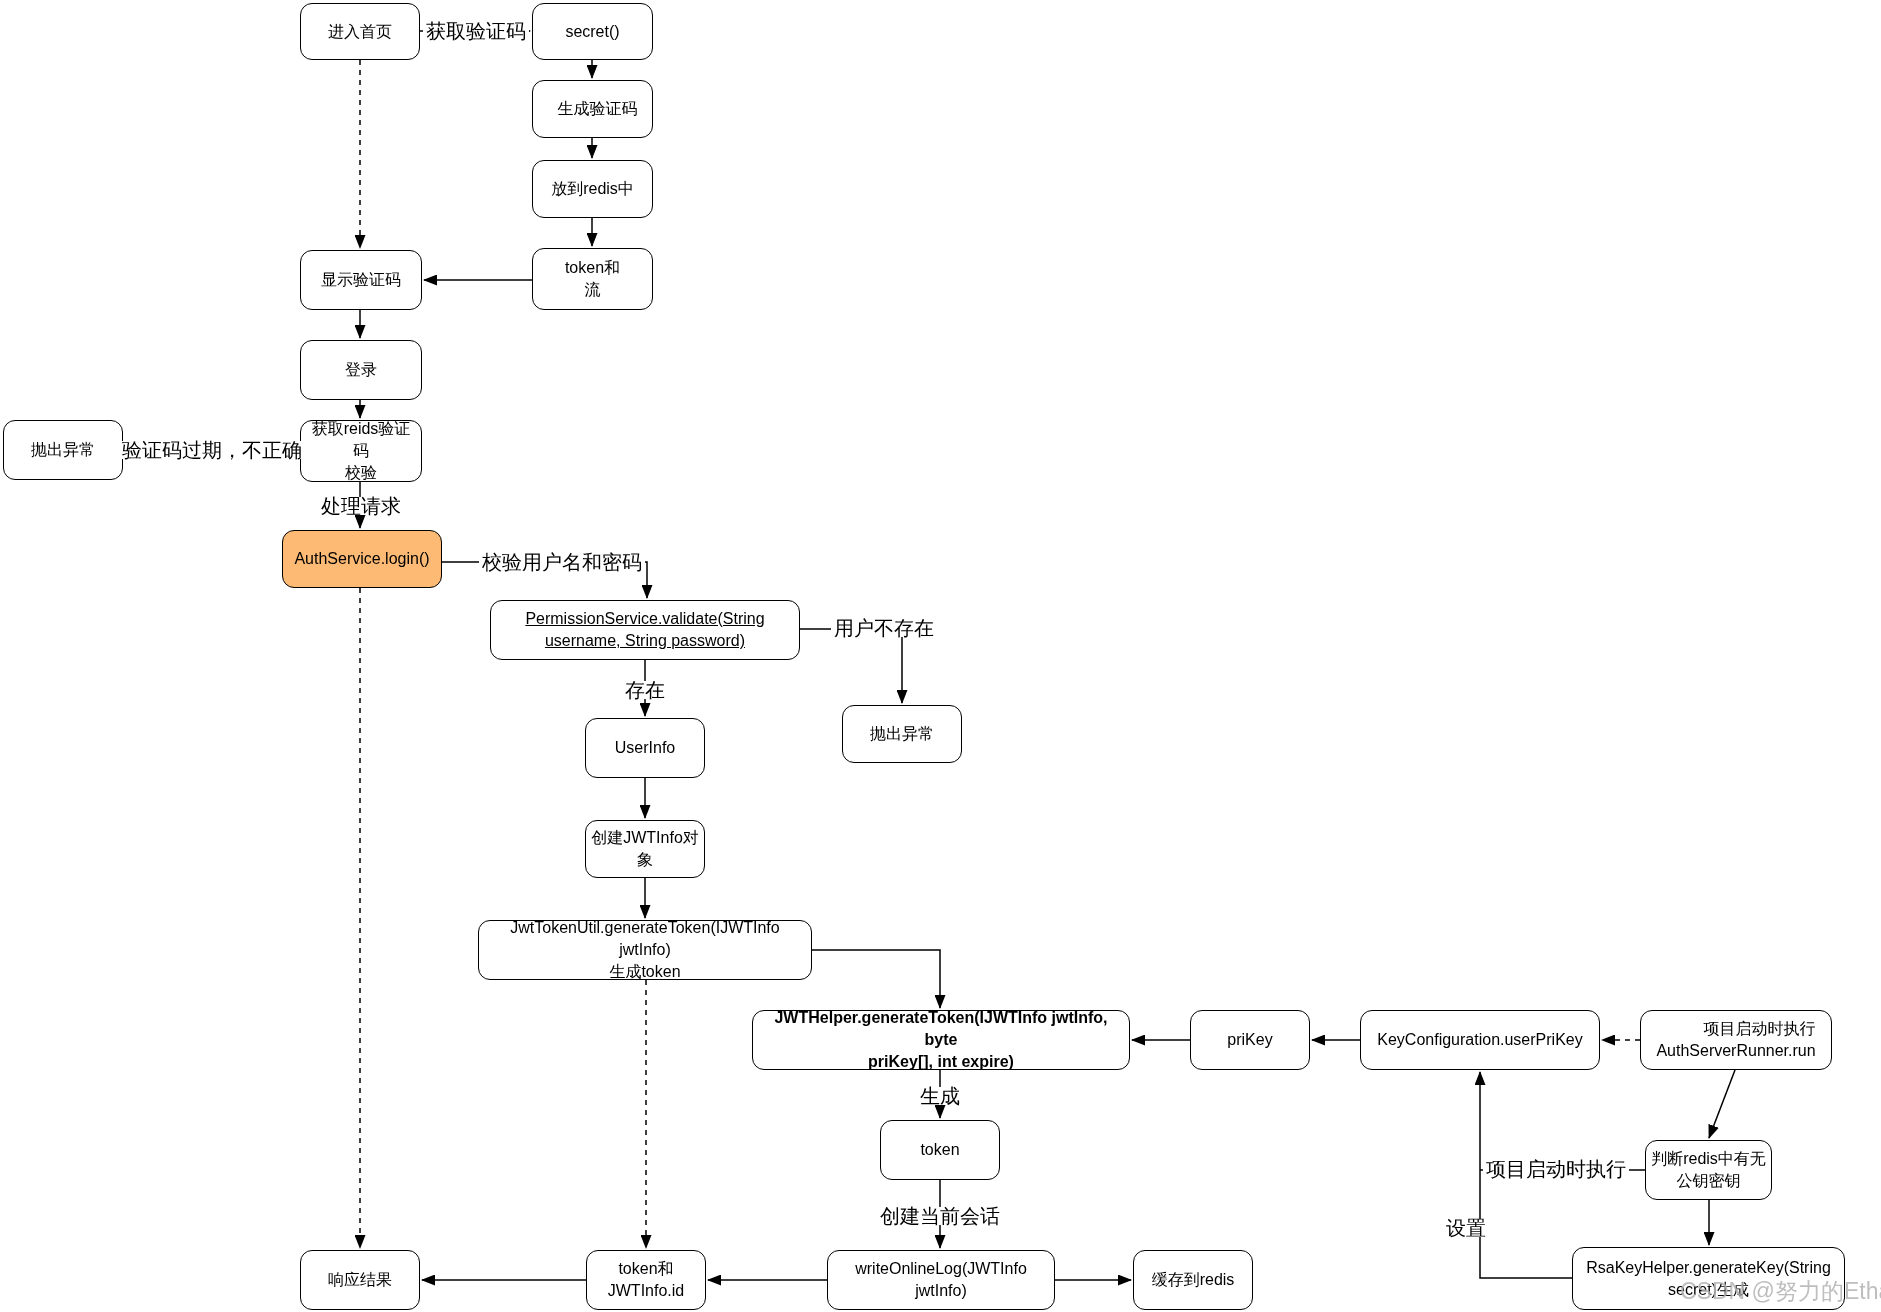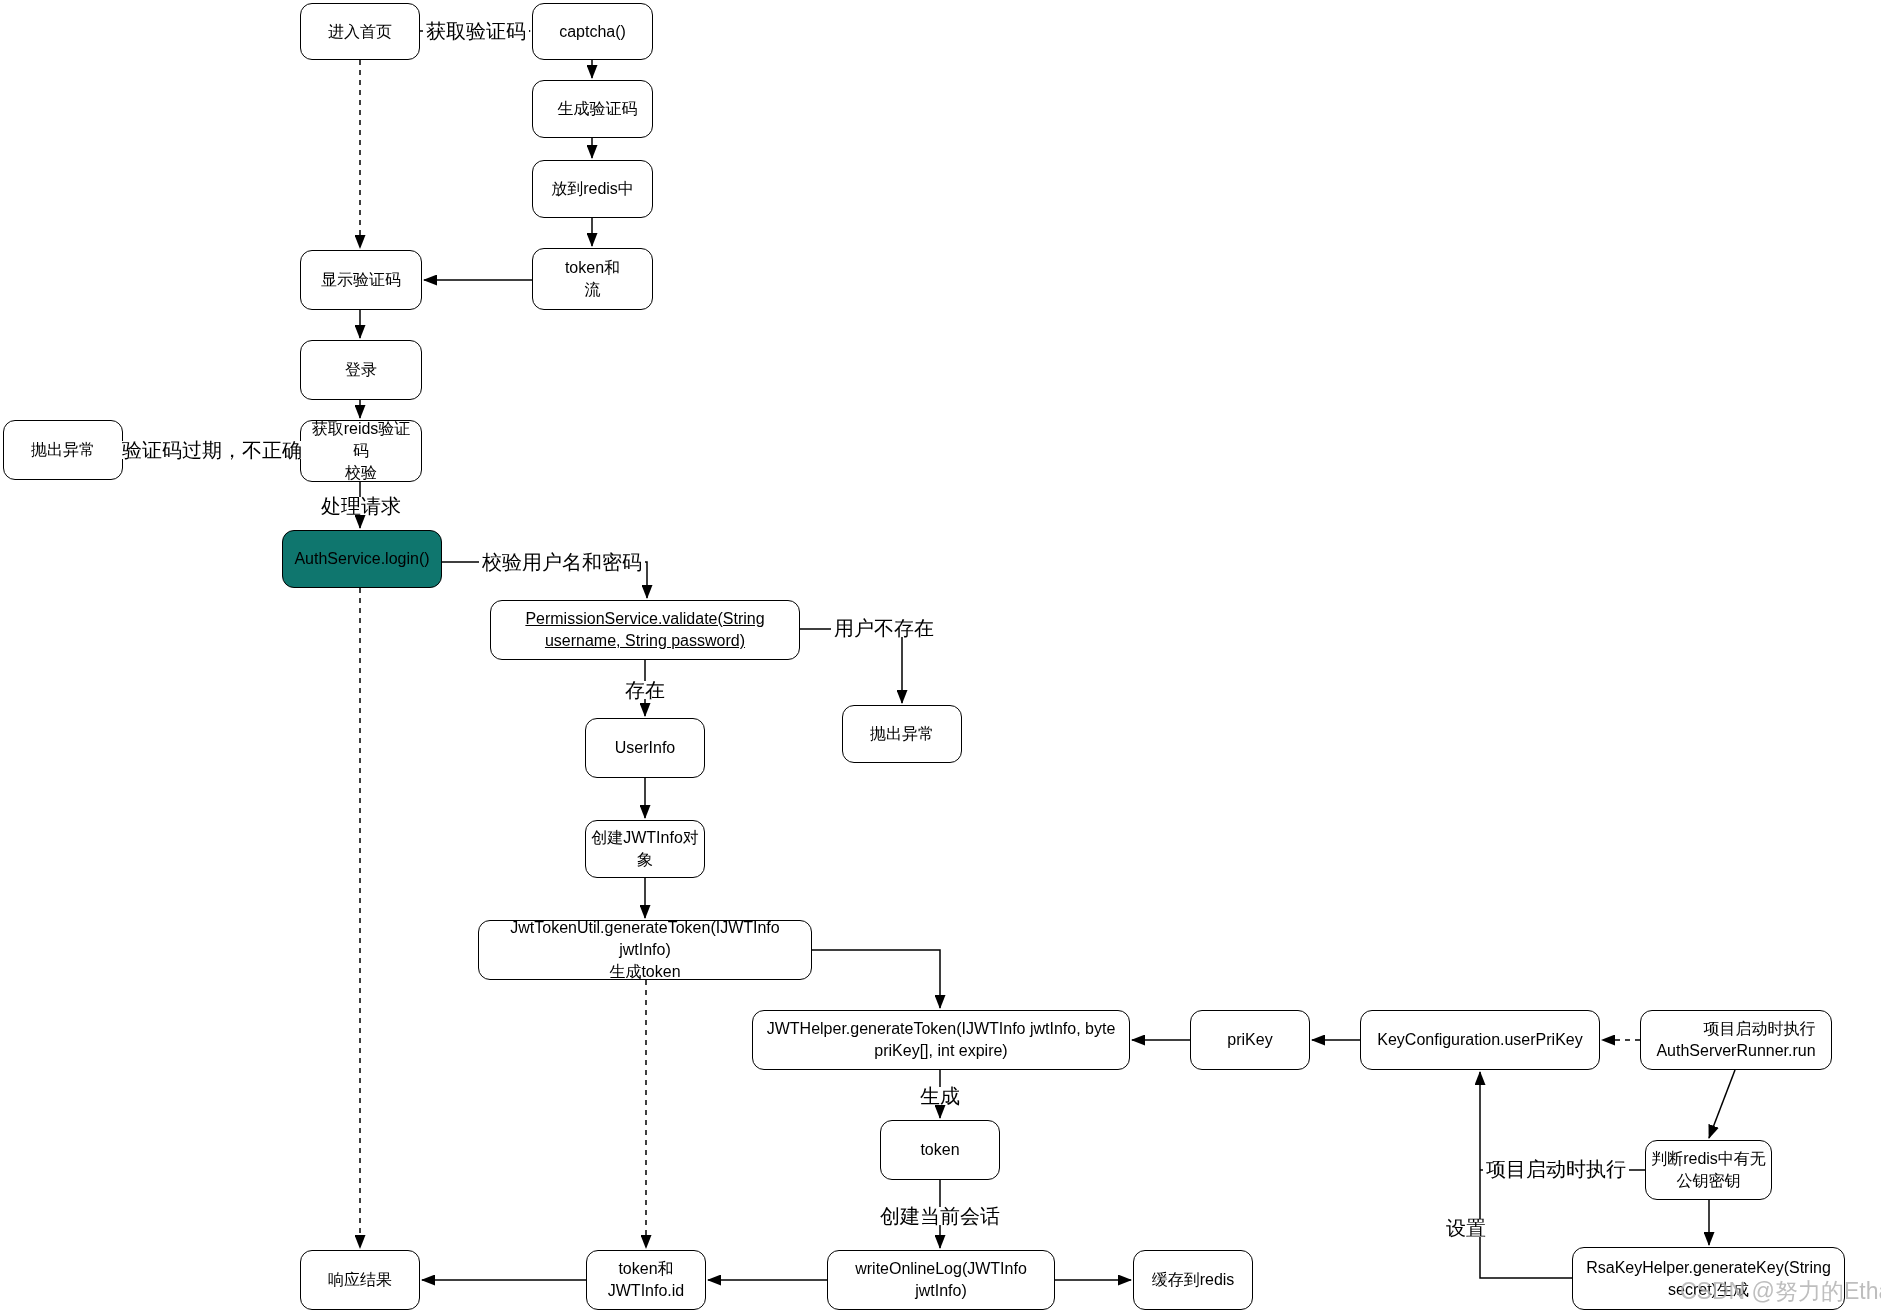--- a/index.html
+++ b/index.html
@@ -87,40 +87,40 @@
       <polyline points="586,1280 422,1280" class="edge" marker-end="url(#arrow)"></polyline>
       <polyline points="646,980 646,1248" class="edge dashed" marker-end="url(#arrow)"></polyline>
       <polyline points="360,588 360,1248" class="edge dashed" marker-end="url(#arrow)"></polyline>
       <polyline points="1735,1070 1709,1138" class="edge" marker-end="url(#arrow)"></polyline>
       <polyline points="1709,1200 1709,1245" class="edge" marker-end="url(#arrow)"></polyline>
       <polyline points="1645,1170 1480,1170" class="edge"></polyline>
       <polyline points="1572,1278 1480,1278 1480,1072" class="edge" marker-end="url(#arrow)"></polyline>
     </svg>
   <div id="nodes">
       <div class="node" style="left: 300px; top: 3px; width: 120px; height: 57px; background: rgb(255, 255, 255); color: rgb(0, 0, 0);">进入首页</div>
-      <div class="node" style="left: 532px; top: 3px; width: 121px; height: 57px; background: rgb(255, 255, 255); color: rgb(0, 0, 0);">captcha()</div>
+      <div class="node" style="left: 532px; top: 3px; width: 121px; height: 57px; background: rgb(255, 255, 255); color: rgb(0, 0, 0);">secret()</div>
       <div class="node" style="left: 532px; top: 80px; width: 121px; height: 58px; background: rgb(255, 255, 255); color: rgb(0, 0, 0); padding-left: 14px;">生成验证码</div>
       <div class="node" style="left: 532px; top: 160px; width: 121px; height: 58px; background: rgb(255, 255, 255); color: rgb(0, 0, 0);">放到redis中</div>
       <div class="node" style="left: 532px; top: 248px; width: 121px; height: 62px; background: rgb(255, 255, 255); color: rgb(0, 0, 0);">token和
 流</div>
       <div class="node" style="left: 300px; top: 250px; width: 122px; height: 60px; background: rgb(255, 255, 255); color: rgb(0, 0, 0);">显示验证码</div>
       <div class="node" style="left: 300px; top: 340px; width: 122px; height: 60px; background: rgb(255, 255, 255); color: rgb(0, 0, 0);">登录</div>
       <div class="node" style="left: 300px; top: 420px; width: 122px; height: 62px; background: rgb(255, 255, 255); color: rgb(0, 0, 0);">获取reids验证码
 校验</div>
       <div class="node" style="left: 3px; top: 420px; width: 120px; height: 60px; background: rgb(255, 255, 255); color: rgb(0, 0, 0);">抛出异常</div>
-      <div class="node" style="left: 282px; top: 530px; width: 160px; height: 58px; background: #0f766e; color: rgb(0, 0, 0);">AuthService.login()</div>
+      <div class="node" style="left: 282px; top: 530px; width: 160px; height: 58px; background: #fdba74; color: rgb(0, 0, 0);">AuthService.login()</div>
       <div class="node" style="left: 490px; top: 600px; width: 310px; height: 60px; background: rgb(255, 255, 255); color: rgb(0, 0, 0); text-decoration: underline;">PermissionService.validate(String
 username, String password)</div>
       <div class="node" style="left: 842px; top: 705px; width: 120px; height: 58px; background: rgb(255, 255, 255); color: rgb(0, 0, 0);">抛出异常</div>
       <div class="node" style="left: 585px; top: 718px; width: 120px; height: 60px; background: rgb(255, 255, 255); color: rgb(0, 0, 0);">UserInfo</div>
       <div class="node" style="left: 585px; top: 820px; width: 120px; height: 58px; background: rgb(255, 255, 255); color: rgb(0, 0, 0);">创建JWTInfo对
 象</div>
       <div class="node" style="left: 478px; top: 920px; width: 334px; height: 60px; background: rgb(255, 255, 255); color: rgb(0, 0, 0);">JwtTokenUtil.generateToken(IJWTInfo jwtInfo)
 生成token</div>
-      <div class="node" style="left: 752px; top: 1010px; width: 378px; height: 60px; background: rgb(255, 255, 255); color: rgb(0, 0, 0);">JWTHelper.generateToken(IJWTInfo jwtInfo, byte
+      <div class="node" style="left: 752px; top: 1010px; width: 378px; height: 60px; background: rgb(255, 255, 255); color: rgb(0, 0, 0); font-weight: bold;">JWTHelper.generateToken(IJWTInfo jwtInfo, byte
 priKey[], int expire)</div>
       <div class="node" style="left: 1190px; top: 1010px; width: 120px; height: 60px; background: rgb(255, 255, 255); color: rgb(0, 0, 0);">priKey</div>
       <div class="node" style="left: 1360px; top: 1010px; width: 240px; height: 60px; background: rgb(255, 255, 255); color: rgb(0, 0, 0);">KeyConfiguration.userPriKey</div>
       <div class="node" style="left: 1640px; top: 1010px; width: 192px; height: 60px; background: rgb(255, 255, 255); color: rgb(0, 0, 0); text-align: right;">项目启动时执行
 AuthServerRunner.run</div>
       <div class="node" style="left: 880px; top: 1120px; width: 120px; height: 60px; background: rgb(255, 255, 255); color: rgb(0, 0, 0);">token</div>
       <div class="node" style="left: 1645px; top: 1140px; width: 127px; height: 60px; background: rgb(255, 255, 255); color: rgb(0, 0, 0);">判断redis中有无
 公钥密钥</div>
       <div class="node" style="left: 1572px; top: 1247px; width: 273px; height: 63px; background: rgb(255, 255, 255); color: rgb(0, 0, 0);">RsaKeyHelper.generateKey(String
 secret)生成</div>

